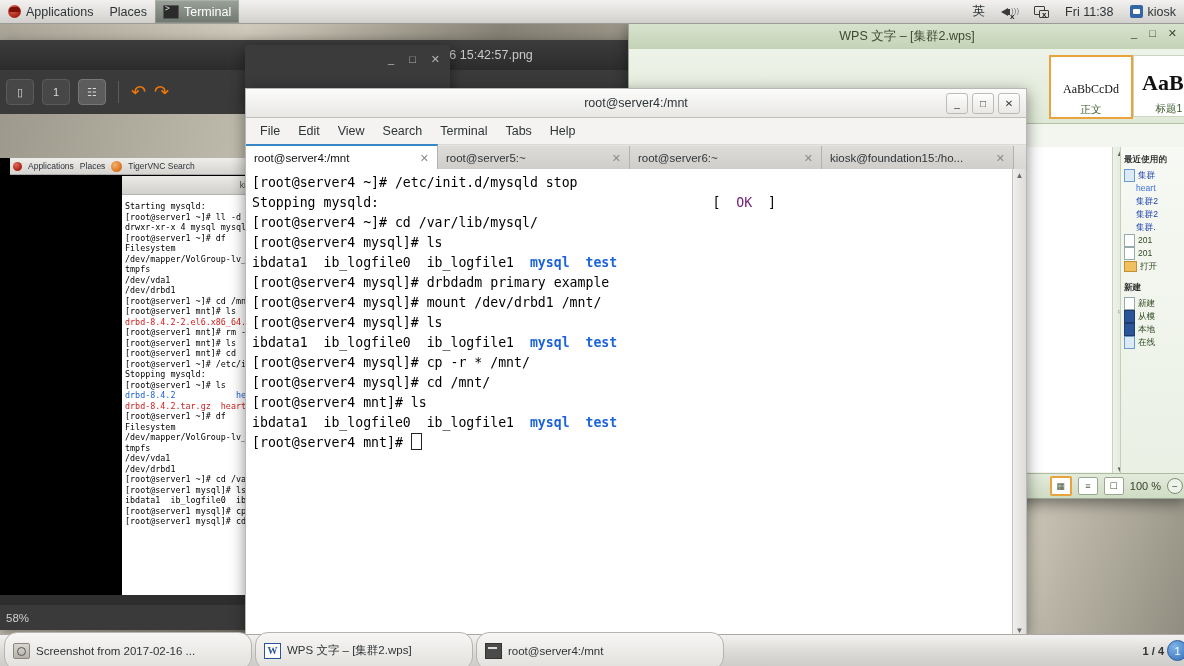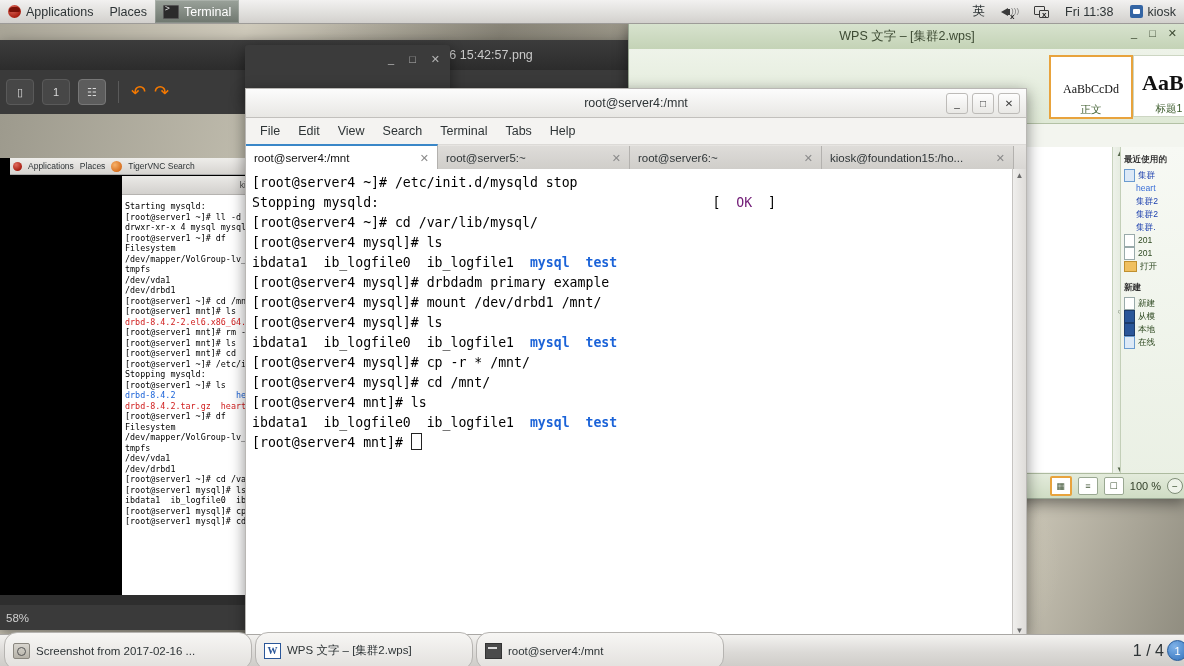--- a/index.html
+++ b/index.html
@@ -174,21 +174,21 @@
     background:linear-gradient(#f7f6f4,#e2e0dd);border:1px solid #b6b4b1;border-radius:13px;min-width:230px;}
   .tkitem.wide{min-width:200px;}
   .tkicon{width:15px;height:14px;flex:0 0 auto;}
   .ic-shot{background:linear-gradient(#d9d6cf,#b6b2a8);border:1px solid #8a877f;border-radius:2px;position:relative;}
   .ic-shot:after{content:"";position:absolute;left:3px;top:3px;width:7px;height:7px;border:1.5px solid #555;border-radius:50%;}
   .ic-wps{background:#fff;border:1px solid #2a5699;color:#2a5699;font-weight:bold;font-size:10px;
     display:flex;align-items:center;justify-content:center;font-family:"Liberation Serif",serif;}
   .ic-term{background:#4b4b4b;border:1px solid #333;position:relative;}
   .ic-term:after{content:"";position:absolute;left:2px;top:3px;width:9px;height:2px;background:#ddd;}
   #taskbar .sp{flex:1;}
-  .wsinfo{font-size:16px;color:#2e3436;}
+  .wsinfo{font-size:11px;color:#2e3436;font-weight:bold;}
   .wsbadge{width:19px;height:19px;border-radius:50%;
     background:radial-gradient(circle at 35% 30%,#7fb2e8,#2f6fba);color:#fff;font-size:11px;
     display:flex;align-items:center;justify-content:center;border:1px solid #255a99;}
 </style>
 </head>
 <body>
 
 <div id="desktop"></div>
 
 <div class="win" id="eog">

